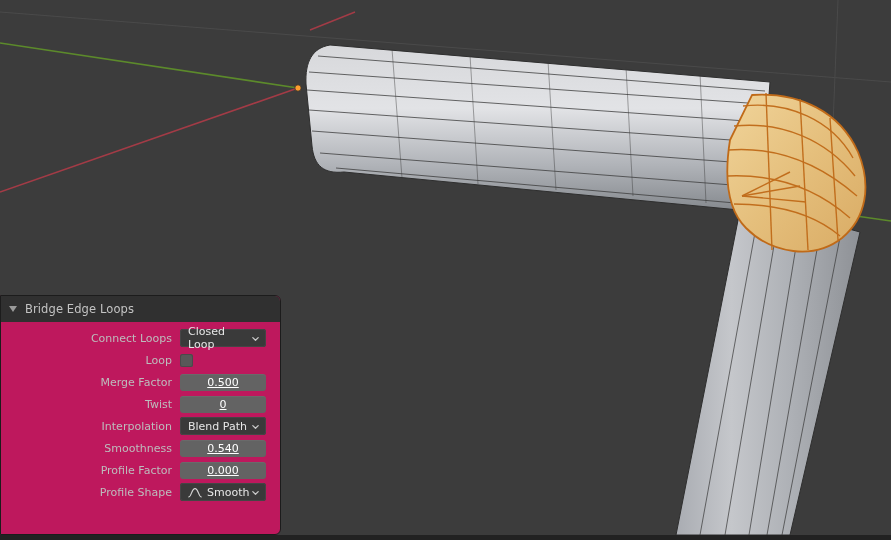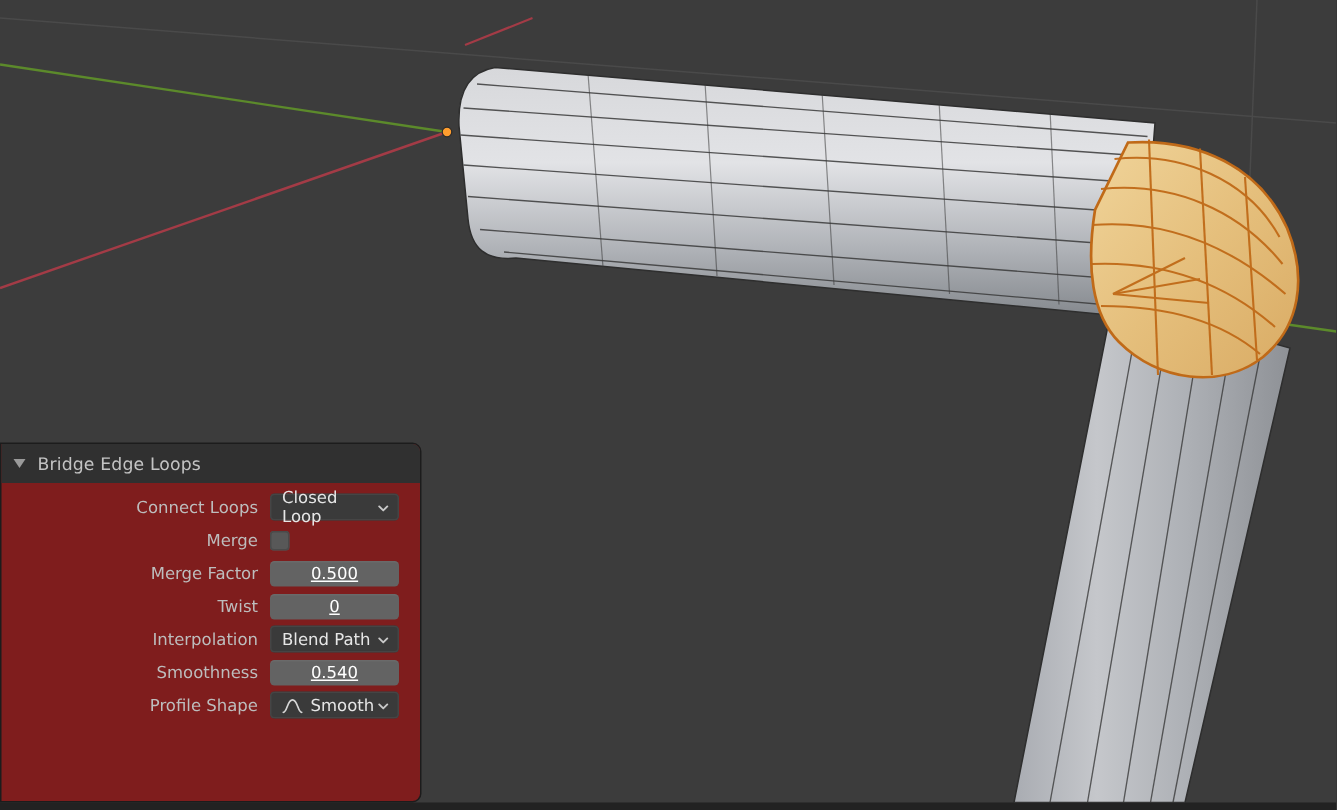--- a/index.html
+++ b/index.html
@@ -12,21 +12,21 @@
   #viewport{position:absolute;left:0;top:0;width:891px;height:535px;
             background:#3c3c3c;overflow:hidden;}
   #viewport svg{position:absolute;left:0;top:0;}
 
   
   #statusbar{position:absolute;left:0;top:535px;width:891px;height:5px;
              background:#222222;}
 
   
   #op-panel{position:absolute;left:0;top:295px;width:281px;height:240px;
-            background:#7f1d1d;border:1px solid #1c1c1c;
+            background:#be185d;border:1px solid #1c1c1c;
             border-top-right-radius:6px;border-bottom-right-radius:6px;
             box-sizing:border-box;}
 
   #op-header{height:26px;display:flex;align-items:center;
              padding-left:8px;background:#303030;
              border-top-right-radius:5px;}
   #op-header .tri{width:0;height:0;border-left:4.5px solid transparent;
                   border-right:4.5px solid transparent;border-top:6px solid #9a9a9a;
                   margin-right:8px;}
   #op-title{color:#c3c3c3;font-size:11.5px;letter-spacing:.1px;}
@@ -171,21 +171,21 @@
         <div class="lbl">Connect Loops</div>
         <div class="dd">
           <span class="ddtxt">Closed Loop</span>
           <svg class="chev" viewBox="0 0 10 10">
             <path d="M2 4 L5 7 L8 4" stroke="#c9c9c9" stroke-width="1.4" fill="none" stroke-linecap="round" stroke-linejoin="round"></path>
           </svg>
         </div>
       </div>
 
       <div class="row">
-        <div class="lbl">Merge</div>
+        <div class="lbl">Loop</div>
         <div class="cbwrap">
           <div class="cb"></div>
         </div>
       </div>
 
       <div class="row">
         <div class="lbl">Merge Factor</div>
         <div class="num">0.500</div>
       </div>
 
@@ -203,20 +203,24 @@
             <path d="M2 4 L5 7 L8 4" stroke="#c9c9c9" stroke-width="1.4" fill="none" stroke-linecap="round" stroke-linejoin="round"></path>
           </svg>
         </div>
       </div>
 
       <div class="row">
         <div class="lbl">Smoothness</div>
         <div class="num">0.540</div>
       </div>
 
+      <div class="row">
+        <div class="lbl">Profile Factor</div>
+        <div class="num">0.000</div>
+      </div>
 
       <div class="row">
         <div class="lbl">Profile Shape</div>
         <div class="dd">
           <svg class="picon" viewBox="0 0 16 12">
             <path d="M1 11 C4 11 4 1.5 8 1.5 C12 1.5 12 11 15 11" stroke="#d6d6d6" stroke-width="1.3" fill="none" stroke-linecap="round"></path>
           </svg>
           <span class="ddtxt">Smooth</span>
           <svg class="chev" viewBox="0 0 10 10">
             <path d="M2 4 L5 7 L8 4" stroke="#c9c9c9" stroke-width="1.4" fill="none" stroke-linecap="round" stroke-linejoin="round"></path>

